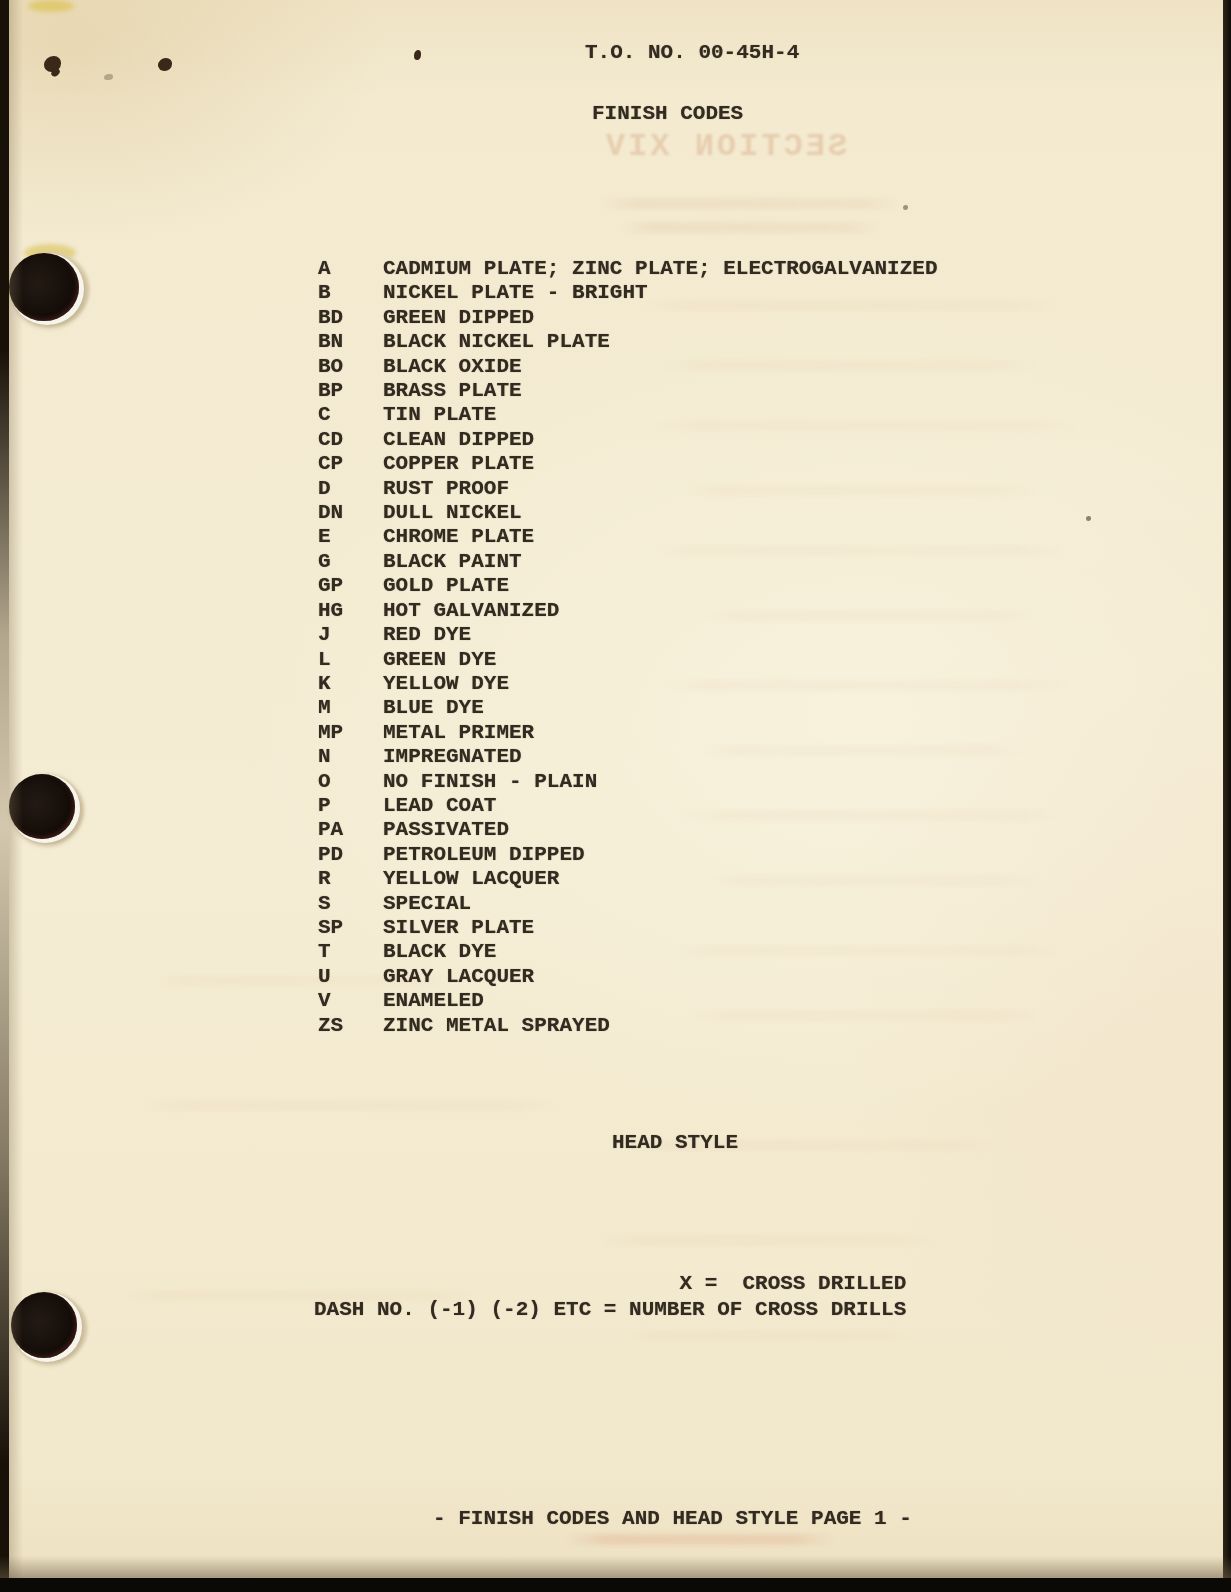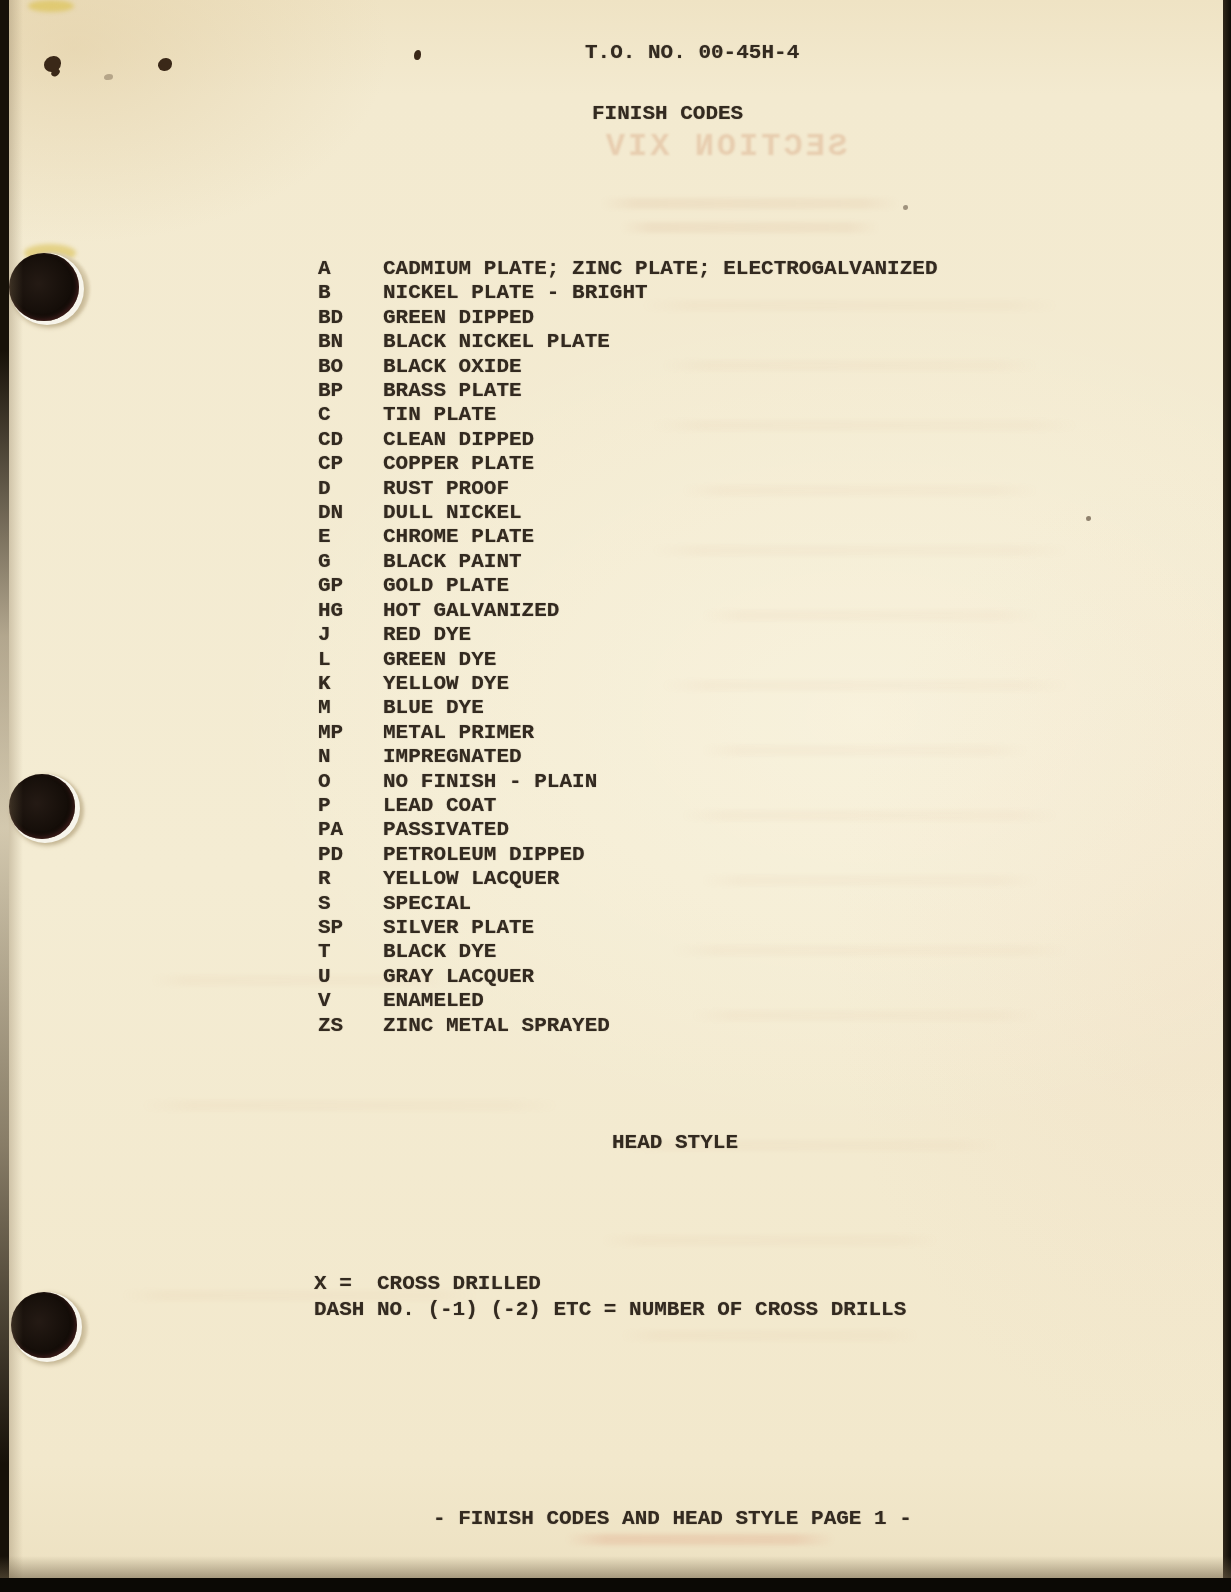--- a/index.html
+++ b/index.html
@@ -35,21 +35,21 @@
   .stain{position:absolute;border-radius:50%;filter:blur(2px);}
   
   .tw{position:absolute;color:#332a20;font-weight:700;font-size:21px;line-height:1;
       white-space:pre;letter-spacing:0px;text-shadow:0 0 1px rgba(51,42,32,0.55);}
   .code-list{position:absolute;left:318px;top:257px;}
   .code-row{position:relative;height:24.42px;white-space:pre;color:#332a20;
       font-weight:700;font-size:21px;text-shadow:0 0 1px rgba(51,42,32,0.55);}
   .code-row .code{display:inline-block;width:65px;}
   .hs-lines{position:absolute;left:314px;top:1272px;}
   .hs-line{height:25.5px;white-space:pre;color:#332a20;font-weight:700;font-size:21px;
-      text-shadow:0 0 1px rgba(51,42,32,0.55);}
+      text-shadow:0 0 1px rgba(51,42,32,0.55);text-align:right;}
   
   .ghost-title{position:absolute;left:575px;top:128px;width:300px;text-align:center;
       transform:scaleX(-1);color:rgba(205,140,100,0.30);font-weight:700;font-size:32px;
       letter-spacing:3px;filter:blur(1.2px);white-space:pre;}
   .ghost-line{position:absolute;height:11px;border-radius:5px;
       background:linear-gradient(90deg,rgba(202,150,110,0),rgba(202,150,110,0.55) 12%,rgba(202,150,110,0.45) 88%,rgba(202,150,110,0));
       opacity:0.22;filter:blur(2px);}
   .ghost-faint{opacity:0.10;}
   .ghost-red{background:linear-gradient(90deg,rgba(210,110,80,0),rgba(210,110,80,0.6) 15%,rgba(210,110,80,0.55) 85%,rgba(210,110,80,0));opacity:0.28;}
 </style>

